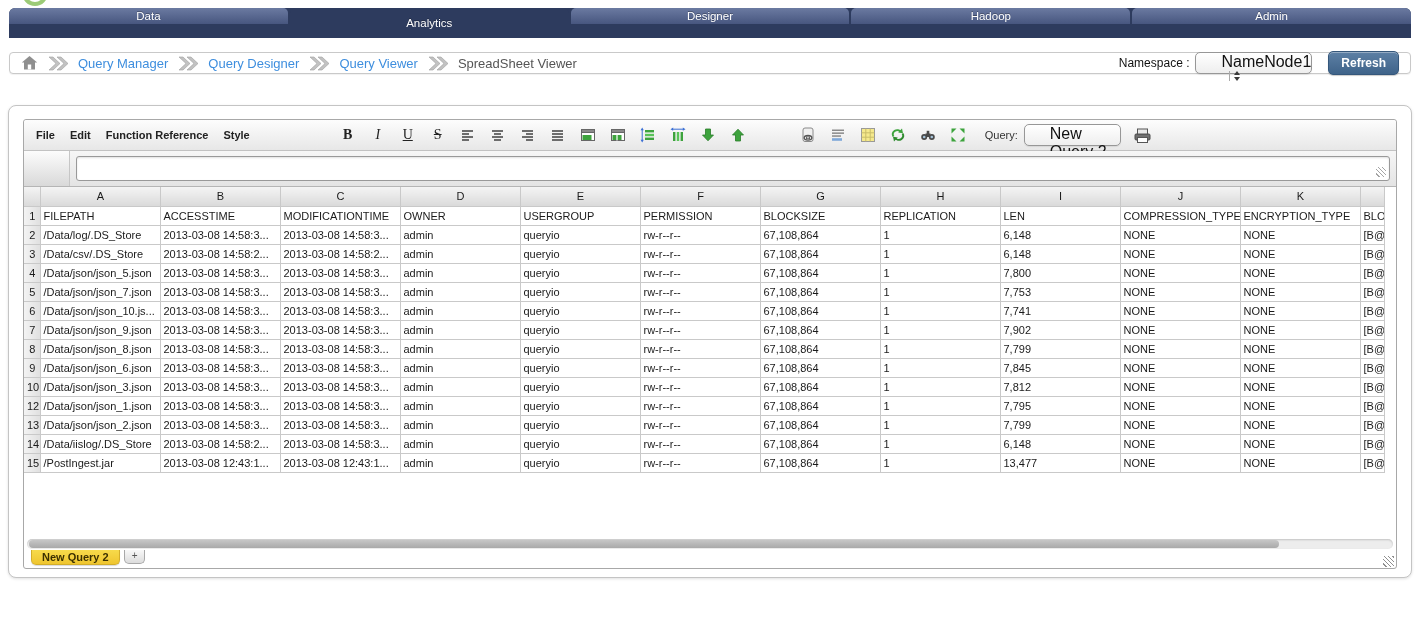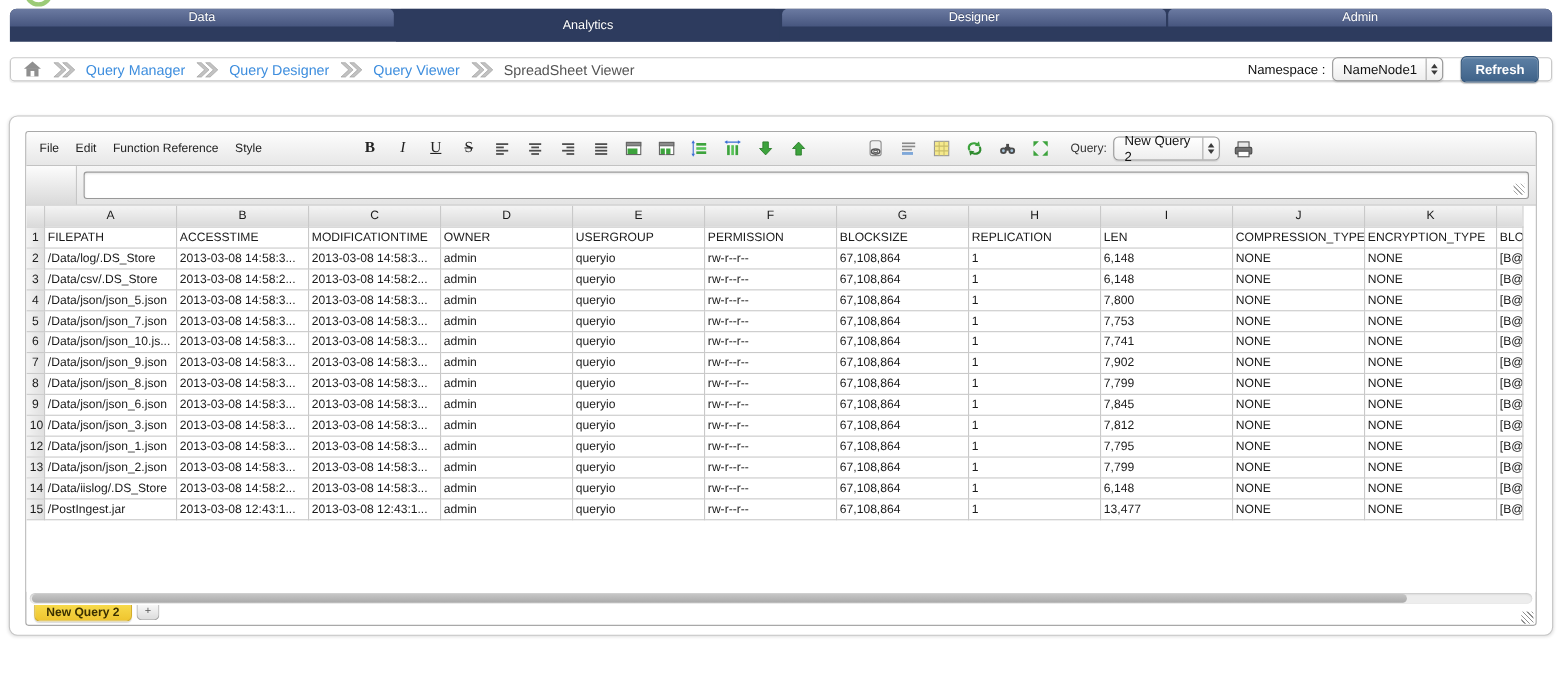--- a/index.html
+++ b/index.html
@@ -14,34 +14,34 @@
   .nav-tab:last-child { margin-right:0; }
   .nav-tab.active { background:#2d3b5e; height:30px; }
 
   
   .crumb-bar { position:absolute; left:9px; right:9px; top:52px; height:22px; background:#fff; border:1px solid #c9c9c9; border-radius:4px; display:flex; align-items:center; padding:0 11px; box-shadow:0 1px 1px rgba(0,0,0,.06); }
   .crumb-sep { margin:0 9px; display:flex; align-items:center; }
   .crumb-link { color:#3e8ede; font-size:13px; cursor:pointer; }
   .crumb-current { color:#555; font-size:13px; }
   .crumb-right { margin-left:auto; display:flex; align-items:center; }
   .ns-label { font-size:12px; color:#111; margin-right:6px; }
-  .mac-select { display:inline-flex; align-items:center; border:1px solid #979797; border-radius:5px; background:linear-gradient(#ffffff,#eeeeee); height:22px; padding-left:9px; font-size:12px; color:#111; box-shadow:0 1px 1px rgba(0,0,0,.08); cursor:pointer; }
+  .mac-select { display:inline-flex; align-items:center; border:1px solid #979797; border-radius:5px; background:linear-gradient(#ffffff,#eeeeee); height:22px; padding-left:25px; font-size:16px; color:#111; box-shadow:0 1px 1px rgba(0,0,0,.08); cursor:pointer;flex-direction:column; }
   .stepper { width:15px; align-self:stretch; border-left:1px solid #aaa; margin-left:8px; display:flex; flex-direction:column; align-items:center; justify-content:center; gap:2px; }
   .stepper .tri-up { width:0; height:0; border-left:3.5px solid transparent; border-right:3.5px solid transparent; border-bottom:4.5px solid #3a3a3a; }
   .stepper .tri-dn { width:0; height:0; border-left:3.5px solid transparent; border-right:3.5px solid transparent; border-top:4.5px solid #3a3a3a; }
   .refresh-btn { margin-left:16px; min-width:64px; height:24px; padding:0 12px; background:linear-gradient(#5d80a5,#3f6389); border:1px solid #35577b; border-radius:5px; color:#fff; font-weight:bold; font-size:12px; display:flex; align-items:center; justify-content:center; box-shadow:inset 0 1px 0 rgba(255,255,255,.35), 0 1px 1px rgba(0,0,0,.2); cursor:pointer; }
 
   
   .main-panel { position:absolute; left:8px; right:8px; top:105px; height:473px; border:1px solid #c4c4c4; border-radius:8px; background:#fff; box-shadow:0 1px 3px rgba(0,0,0,.12); }
 
   
   .widget { position:absolute; left:14px; top:13px; width:1374px; height:450px; border:1px solid #a8a8a8; border-radius:3px; background:#fff; display:flex; flex-direction:column; }
 
   .menu-row { height:31px; background:linear-gradient(#fdfdfd,#e7e7e7); border-bottom:1px solid #c2c2c2; display:flex; align-items:center; padding:0 12px; border-radius:3px 3px 0 0; flex:none; }
-  .menu-item { font-weight:normal; font-size:11px; color:#222; margin-right:15px; cursor:pointer; white-space:nowrap; }
+  .menu-item { font-weight:bold; font-size:11px; color:#222; margin-right:15px; cursor:pointer; white-space:nowrap; }
   .tool-group { margin-left:72px; display:flex; align-items:center; gap:8px; }
   .tool-btn { width:22px; height:22px; display:flex; align-items:center; justify-content:center; cursor:pointer; border-radius:3px; }
   .gap-before { margin-left:40px; }
   .letter-ico { font-family:"Liberation Serif",serif; font-size:14px; color:#222; line-height:1; }
   .query-group { margin-left:16px; display:flex; align-items:center; }
   .query-label { font-size:11px; color:#333; margin-right:6px; }
   .print-btn { margin-left:12px; cursor:pointer; display:flex; align-items:center; }
 
   .formula-row { height:36px; background:linear-gradient(#f6f6f6,#e4e4e4); border-bottom:1px solid #b5b5b5; display:flex; align-items:center; flex:none; }
   .name-box { width:46px; align-self:stretch; background:linear-gradient(#fcfcfc,#d9d9d9); border-right:1px solid #c6c6c6; }
@@ -65,20 +65,21 @@
 </style>
 </head>
 <body>
 
 <div class="top-arc"></div>
 
 <div class="nav-bar">
   <div class="nav-tab">Data</div>
   <div class="nav-tab active">Analytics</div>
   <div class="nav-tab">Designer</div>
+  <div class="nav-tab">Hadoop</div>
   <div class="nav-tab">Admin</div>
 </div>
 
 <div class="crumb-bar">
   <span style="display:flex;">
     <svg width="17" height="16" viewBox="0 0 17 16">
         <polygon points="8.5,1 0.8,7.6 16.2,7.6" fill="#8f8f8f"></polygon>
         <rect x="3" y="7" width="11" height="7.5" fill="#8f8f8f"></rect>
         <rect x="6.8" y="9.5" width="3.4" height="5" fill="#fff"></rect>
       </svg>

